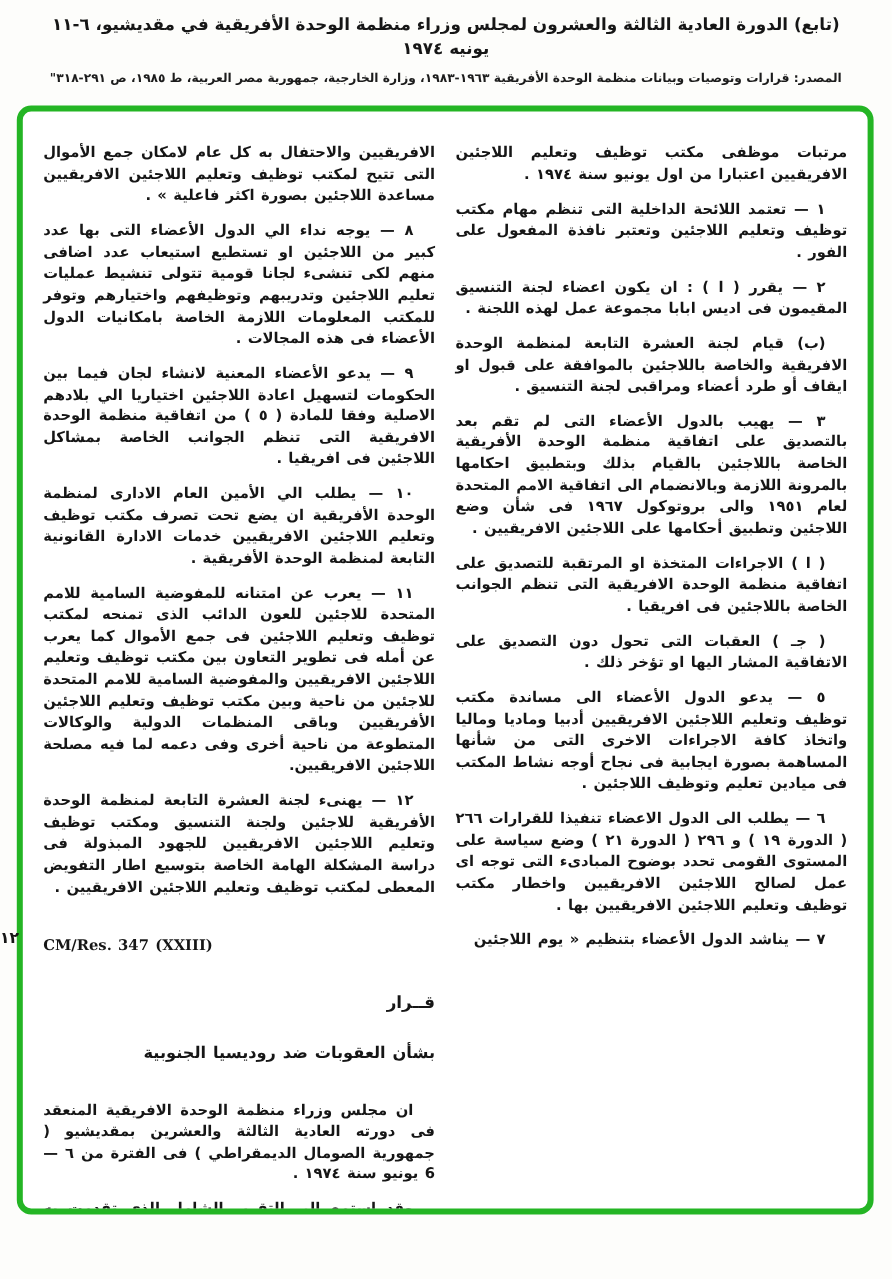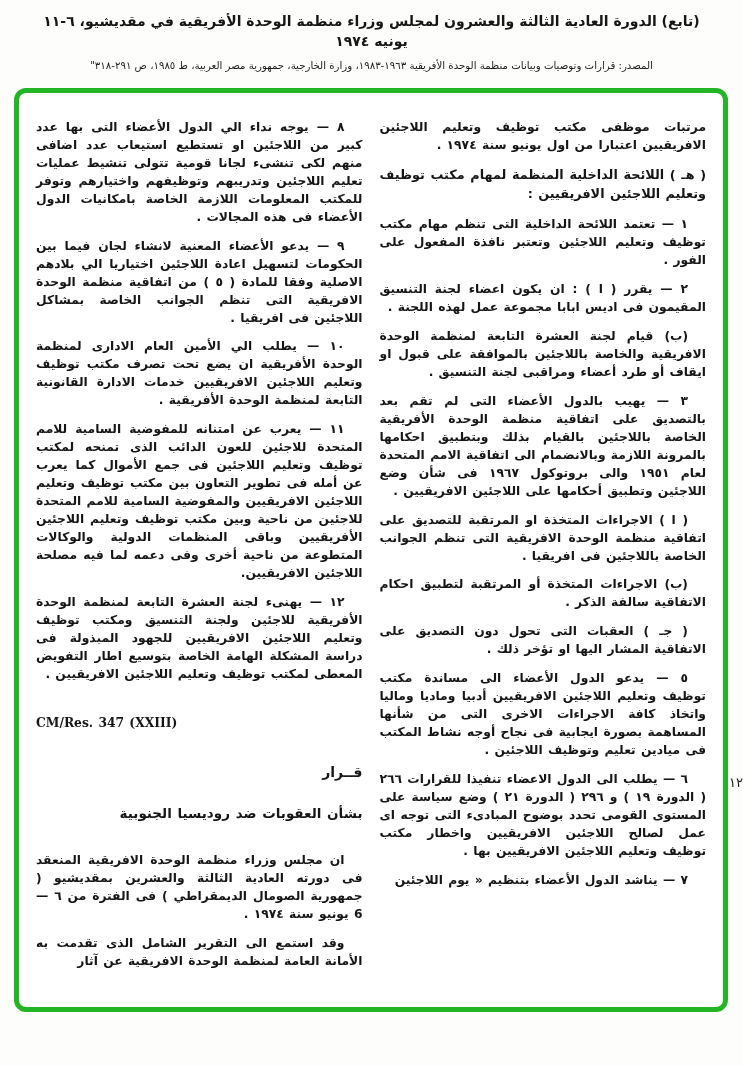--- a/index.html
+++ b/index.html
@@ -16,21 +16,21 @@
   
   .header {
     position: absolute; top: 12px; left: 30px; right: 30px;
     direction: rtl; text-align: center;
   }
   .header-line1 {
     font-size: 14px; font-weight: bold; letter-spacing: 0;
     line-height: 1.4;
   }
   .header-line2 {
-    font-size: 10.2px; font-weight: normal; margin-top: 9px;
+    font-size: 10.2px; font-weight: bold; margin-top: 9px;
     color: #1c1c1c;
   }
 
   
   .content-box {
     position: absolute; left: 14px; top: 88px;
     width: 714px; height: 924px;
     box-sizing: border-box;
     border: 5px solid #24b524;
     border-radius: 12px;
@@ -67,52 +67,51 @@
   }
   .res-subtitle {
     text-align: left; text-indent: 0 !important;
     font-size: 13.5px !important; font-weight: bold;
     margin: 22px 0 28px 0 !important;
   }
 
   
   .footer {
     position: absolute; bottom: 16px; left: 0; right: 0;
-    text-align: right;
-    font-size: 13px; font-weight: normal;
+    text-align: left;
+    font-size: 13px; font-weight: bold;
   }
 </style>
 </head>
 <body>
 
 <div class="page">
 
   <div class="header">
     <div class="header-line1">(تابع) الدورة العادية الثالثة والعشرون لمجلس وزراء منظمة الوحدة الأفريقية في مقديشيو، ٦-١١ يونيه ١٩٧٤</div>
     <div class="header-line2">المصدر: قرارات وتوصيات وبيانات منظمة الوحدة الأفريقية ١٩٦٣-١٩٨٣، وزارة الخارجية، جمهورية مصر العربية، ط ١٩٨٥، ص ٢٩١-٣١٨"</div>
   </div>
 
   <div class="content-box">
 
     <div class="col">
       <p class="noindent">مرتبات موظفى مكتب توظيف وتعليم اللاجئين الافريقيين اعتبارا من اول يونيو سنة ١٩٧٤ .</p>
-      <p class="noindent bold-heading">( هـ ) اللائحة الداخلية المنظمة لمهام مكتب توظيف وتعليم اللاجئين الافريقيين :</p>
       <p>١ — تعتمد اللائحة الداخلية التى تنظم مهام مكتب توظيف وتعليم اللاجئين وتعتبر نافذة المفعول على الفور .</p>
       <p>٢ — يقرر ( ا ) : ان يكون اعضاء لجنة التنسيق المقيمون فى اديس ابابا مجموعة عمل لهذه اللجنة .</p>
       <p>(ب) قيام لجنة العشرة التابعة لمنظمة الوحدة الافريقية والخاصة باللاجئين بالموافقة على قبول او ايقاف أو طرد أعضاء ومراقبى لجنة التنسيق .</p>
       <p>٣ — يهيب بالدول الأعضاء التى لم تقم بعد بالتصديق على اتفاقية منظمة الوحدة الأفريقية الخاصة باللاجئين بالقيام بذلك وبتطبيق احكامها بالمرونة اللازمة وبالانضمام الى اتفاقية الامم المتحدة لعام ١٩٥١ والى بروتوكول ١٩٦٧ فى شأن وضع اللاجئين وتطبيق أحكامها على اللاجئين الافريقيين .</p>
       <p>( ا ) الاجراءات المتخذة او المرتقبة للتصديق على اتفاقية منظمة الوحدة الافريقية التى تنظم الجوانب الخاصة باللاجئين فى افريقيا .</p>
-      <p>(ب) الاجراءات المتخذة أو المرتقبة لتطبيق احكام الاتفاقية سالفة الذكر .</p>
       <p>( جـ ) العقبات التى تحول دون التصديق على الاتفاقية المشار اليها او تؤخر ذلك .</p>
       <p>٥ — يدعو الدول الأعضاء الى مساندة مكتب توظيف وتعليم اللاجئين الافريقيين أدبيا وماديا وماليا واتخاذ كافة الاجراءات الاخرى التى من شأنها المساهمة بصورة ايجابية فى نجاح أوجه نشاط المكتب فى ميادين تعليم وتوظيف اللاجئين .</p>
       <p>٦ — يطلب الى الدول الاعضاء تنفيذا للقرارات ٢٦٦ ( الدورة ١٩ ) و ٢٩٦ ( الدورة ٢١ ) وضع سياسة على المستوى القومى تحدد بوضوح المبادىء التى توجه اى عمل لصالح اللاجئين الافريقيين واخطار مكتب توظيف وتعليم اللاجئين الافريقيين بها .</p>
       <p>٧ — يناشد الدول الأعضاء بتنظيم « يوم اللاجئين</p>
     </div>
 
     <div class="col">
+      <p class="noindent">الافريقيين والاحتفال به كل عام لامكان جمع الأموال التى تتيح لمكتب توظيف وتعليم اللاجئين الافريقيين مساعدة اللاجئين بصورة اكثر فاعلية » .</p>
       <p>٨ — يوجه نداء الي الدول الأعضاء التى بها عدد كبير من اللاجئين او تستطيع استيعاب عدد اضافى منهم لكى تنشىء لجانا قومية تتولى تنشيط عمليات تعليم اللاجئين وتدريبهم وتوظيفهم واختيارهم وتوفر للمكتب المعلومات اللازمة الخاصة بامكانيات الدول الأعضاء فى هذه المجالات .</p>
       <p>٩ — يدعو الأعضاء المعنية لانشاء لجان فيما بين الحكومات لتسهيل اعادة اللاجئين اختياريا الي بلادهم الاصلية وفقا للمادة ( ٥ ) من اتفاقية منظمة الوحدة الافريقية التى تنظم الجوانب الخاصة بمشاكل اللاجئين فى افريقيا .</p>
       <p>١٠ — يطلب الي الأمين العام الادارى لمنظمة الوحدة الأفريقية ان يضع تحت تصرف مكتب توظيف وتعليم اللاجئين الافريقيين خدمات الادارة القانونية التابعة لمنظمة الوحدة الأفريقية .</p>
       <p>١١ — يعرب عن امتنانه للمفوضية السامية للامم المتحدة للاجئين للعون الدائب الذى تمنحه لمكتب توظيف وتعليم اللاجئين فى جمع الأموال كما يعرب عن أمله فى تطوير التعاون بين مكتب توظيف وتعليم اللاجئين الافريقيين والمفوضية السامية للامم المتحدة للاجئين من ناحية وبين مكتب توظيف وتعليم اللاجئين الأفريقيين وباقى المنظمات الدولية والوكالات المتطوعة من ناحية أخرى وفى دعمه لما فيه مصلحة اللاجئين الافريقيين.</p>
       <p>١٢ — يهنىء لجنة العشرة التابعة لمنظمة الوحدة الأفريقية للاجئين ولجنة التنسيق ومكتب توظيف وتعليم اللاجئين الافريقيين للجهود المبذولة فى دراسة المشكلة الهامة الخاصة بتوسيع اطار التفويض المعطى لمكتب توظيف وتعليم اللاجئين الافريقيين .</p>
       <p class="cmres">CM/Res. 347 (XXIII)</p>
       <p class="res-title">قــرار</p>
       <p class="res-subtitle">بشأن العقوبات ضد روديسيا الجنوبية</p>
       <p>ان مجلس وزراء منظمة الوحدة الافريقية المنعقد فى دورته العادية الثالثة والعشرين بمقديشيو ( جمهورية الصومال الديمقراطي ) فى الفترة من ٦ — 6 يونيو سنة ١٩٧٤ .</p>
       <p>وقد استمع الى التقرير الشامل الذى تقدمت به الأمانة العامة لمنظمة الوحدة الافريقية عن آثار</p>

